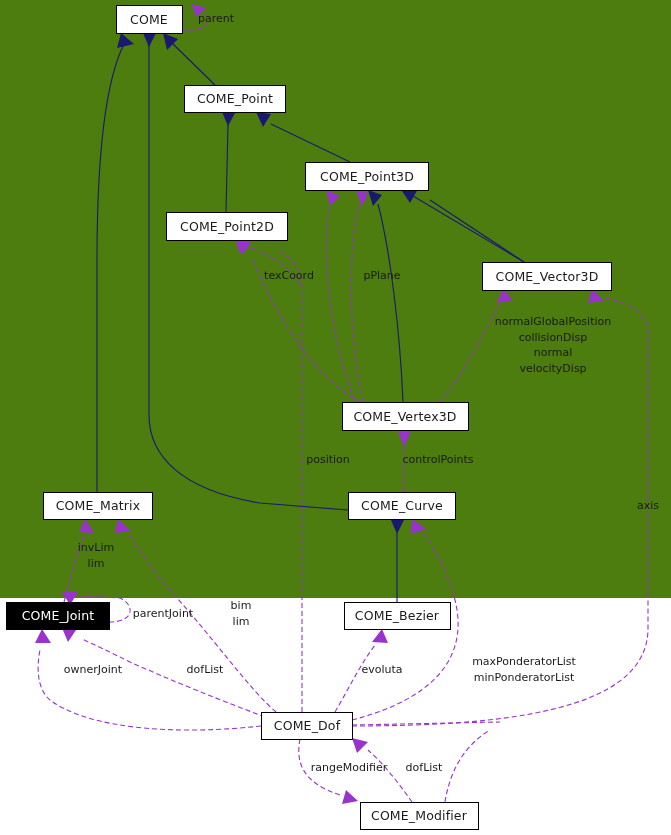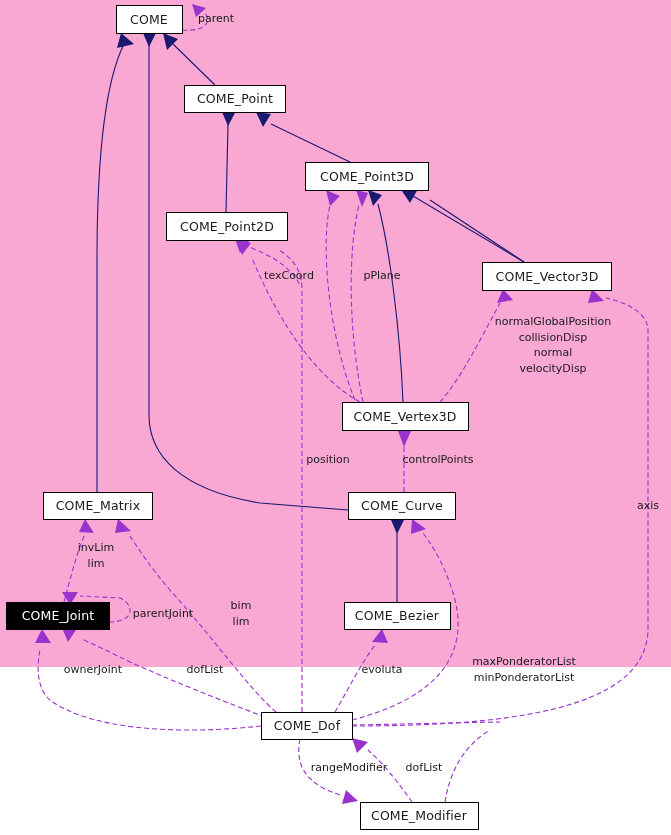--- a/index.html
+++ b/index.html
@@ -9,22 +9,22 @@
   }
   body {
     width: 671px;
     height: 835px;
     font-family: "Liberation Sans", sans-serif;
     overflow: hidden;
   }
   #diagram-root {
     position: relative;
     width: 671px;
-    height: 667px;
-    background: #f9a8d4;
+    height: 598px;
+    background: #4d7c0f;
   }
   svg#graph {
     position: absolute;
     left: 0;
     top: 0;
     width: 671px;
     height: 835px;
     shape-rendering: geometricPrecision;
   }
   .node-box {

